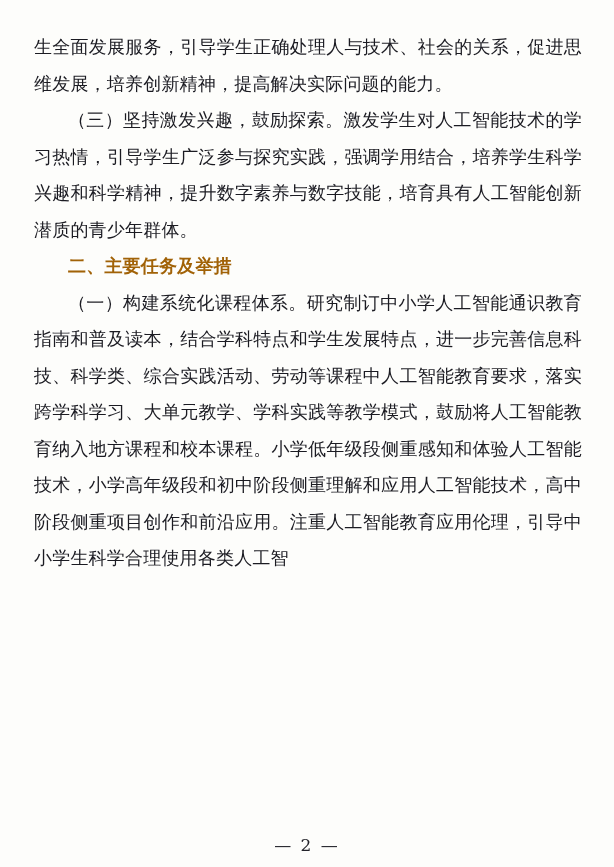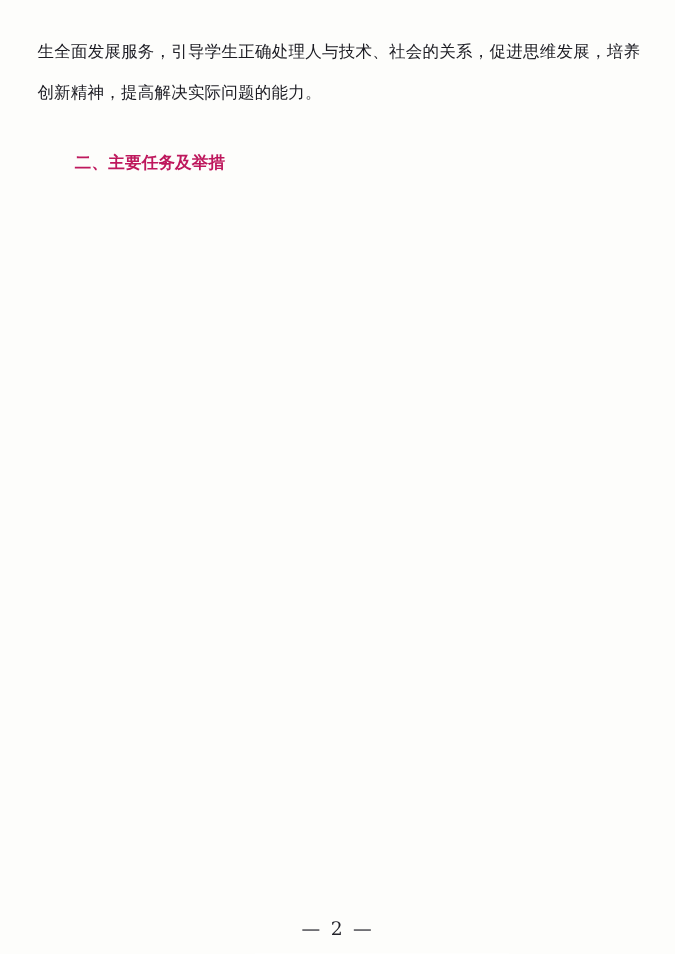--- a/index.html
+++ b/index.html
@@ -19,36 +19,35 @@
     box-sizing: border-box;
   }
   .doc-body {
     position: absolute;
     left: 34px;
     top: 30px;
     width: 548px;
   }
   p.para {
     margin: 0 0 0 0;
-    font-size: 15px;
+    font-size: 18px;
     line-height: 36.5px;
     color: #1b1b22;
     text-align: justify;
     text-justify: inter-ideograph;
     letter-spacing: 0.2px;
-    font-family: Liberation Sans, sans-serif;
+    font-family: Liberation Mono, monospace;
   }
   p.indent {
     text-indent: 34px;
   }
   p.heading {
     text-indent: 34px;
     font-weight: bold;
-    color: #be185d;
-    margin-top: 28px;
+    color: #a16207;
   }
   .page-number {
     position: absolute;
     left: 0;
     right: 0;
     bottom: 12px;
     text-align: center;
     font-size: 17px;
     color: #23232a;
     letter-spacing: 2px;
@@ -57,22 +56,24 @@
 </style>
 </head>
 <body>
 
 <div class="page">
 
   <div class="doc-body">
 
     <p class="para">生全面发展服务，引导学生正确处理人与技术、社会的关系，促进思维发展，培养创新精神，提高解决实际问题的能力。</p>
 
+    <p class="para indent">（三）坚持激发兴趣，鼓励探索。激发学生对人工智能技术的学习热情，引导学生广泛参与探究实践，强调学用结合，培养学生科学兴趣和科学精神，提升数字素养与数字技能，培育具有人工智能创新潜质的青少年群体。</p>
 
 
     <p class="para heading">二、主要任务及举措</p>
 
+    <p class="para indent">（一）构建系统化课程体系。研究制订中小学人工智能通识教育指南和普及读本，结合学科特点和学生发展特点，进一步完善信息科技、科学类、综合实践活动、劳动等课程中人工智能教育要求，落实跨学科学习、大单元教学、学科实践等教学模式，鼓励将人工智能教育纳入地方课程和校本课程。小学低年级段侧重感知和体验人工智能技术，小学高年级段和初中阶段侧重理解和应用人工智能技术，高中阶段侧重项目创作和前沿应用。注重人工智能教育应用伦理，引导中小学生科学合理使用各类人工智</p>
 
   </div>
 
   <div class="page-number">— 2 —</div>
 
 </div>
 
 </body></html>

